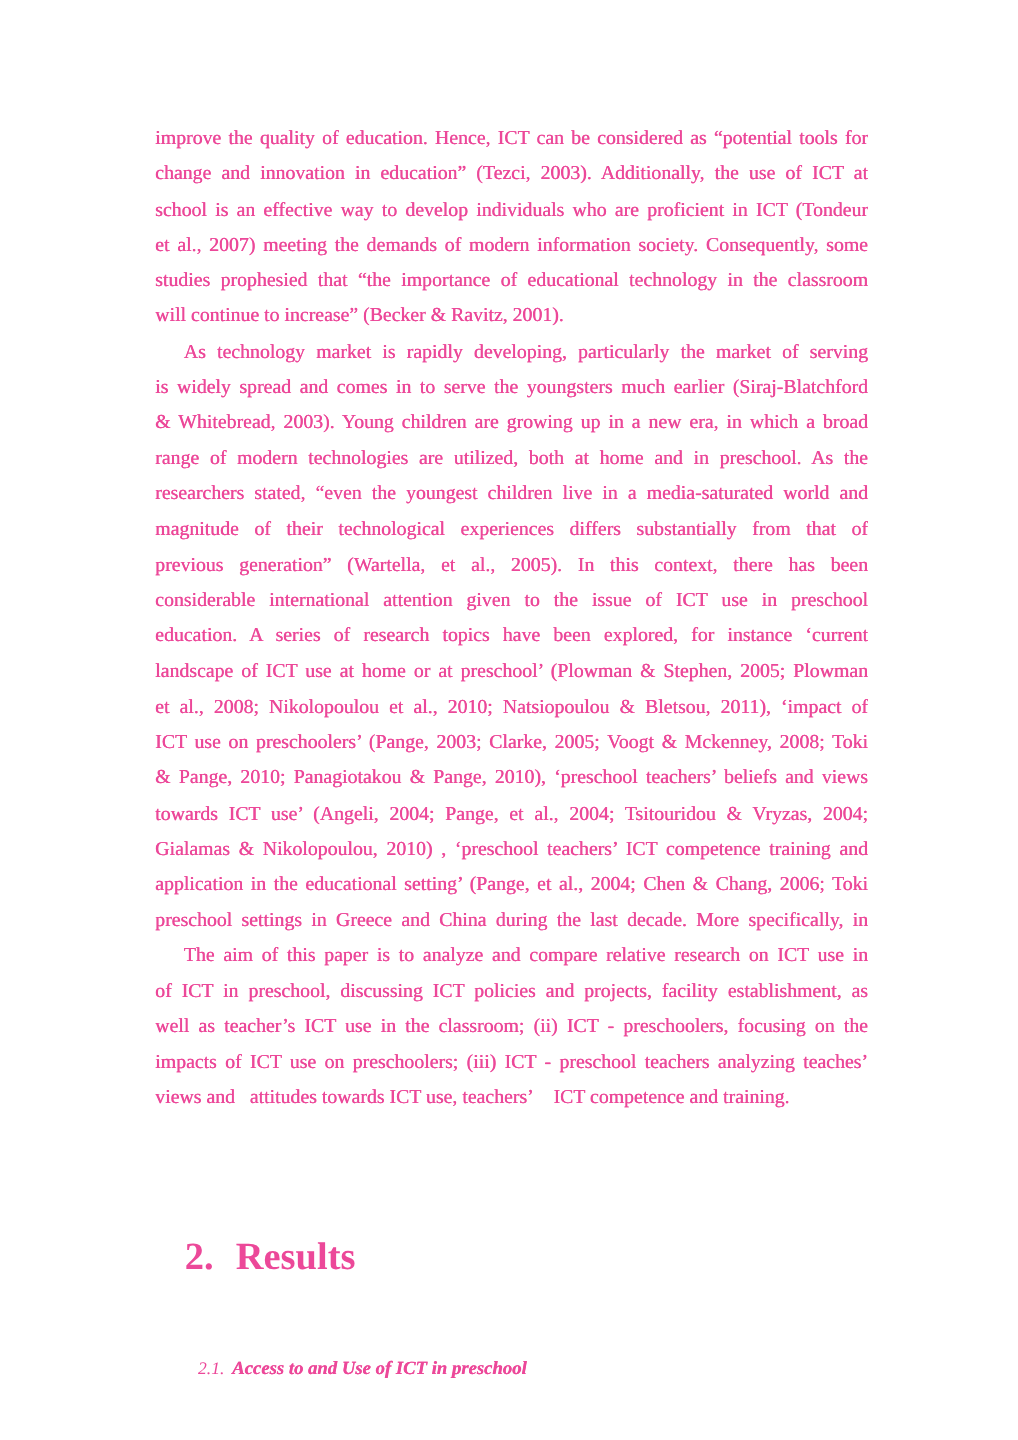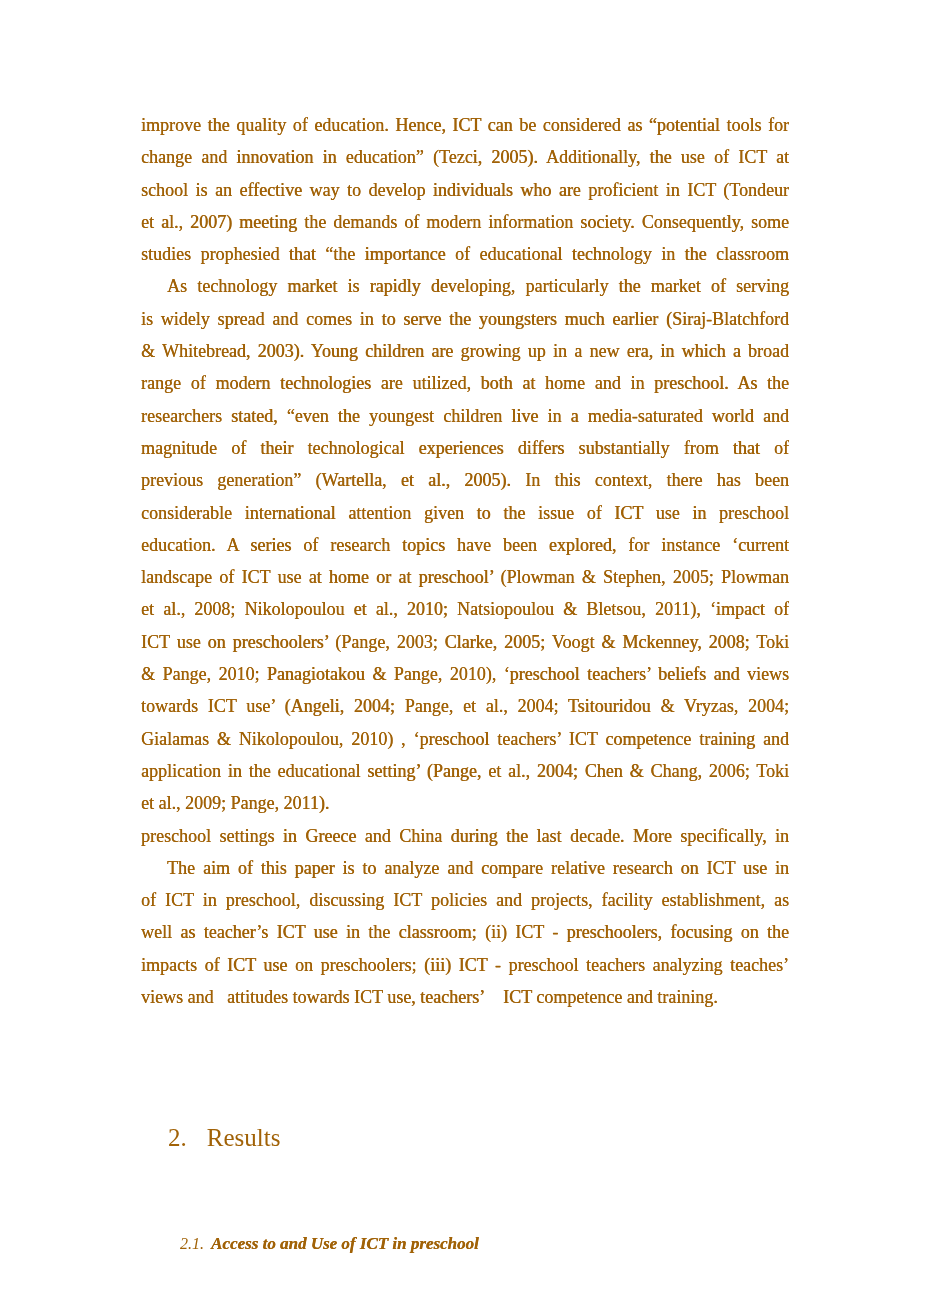--- a/index.html
+++ b/index.html
@@ -5,21 +5,21 @@
   html, body {
     margin: 0;
     padding: 0;
     background: #ffffff;
   }
   .page {
     position: relative;
     width: 925px;
     height: 1309px;
     background: #ffffff;
-    color: #a16207;
+    color: #ec4899;
     font-family: "Liberation Serif", "DejaVu Serif", serif;
     overflow: hidden;
   }
   .body-text {
     position: absolute;
     left: 141px;
     top: 109px;
     width: 648px;
     font-size: 18px;
     line-height: 32.3px;
@@ -39,22 +39,22 @@
     text-align-last: left;
   }
   .line.indent {
     text-indent: 26px;
   }
   .section-heading {
     position: absolute;
     left: 168px;
     top: 1125px;
     margin: 0;
-    font-size: 25px;
-    font-weight: 400;
+    font-size: 35px;
+    font-weight: 700;
     line-height: 1;
     white-space: nowrap;
   }
   .section-number {
     margin-right: 20px;
   }
   .subsection-heading {
     position: absolute;
     left: 168px;
     top: 1220px;
@@ -77,43 +77,43 @@
   }
 </style>
 </head>
 <body>
 
 <div class="page">
 
   <div class="body-text" id="body-text">
       <div class="para">
         <div class="line">improve the quality of education. Hence, ICT can be considered as “potential tools for</div>
-        <div class="line">change and innovation in education” (Tezci, 2005). Additionally, the use of ICT at</div>
+        <div class="line">change and innovation in education” (Tezci, 2003). Additionally, the use of ICT at</div>
         <div class="line">school is an effective way to develop individuals who are proficient in ICT (Tondeur</div>
         <div class="line">et al., 2007) meeting the demands of modern information society. Consequently, some</div>
         <div class="line">studies prophesied that “the importance of educational technology in the classroom</div>
+        <div class="line last">will continue to increase” (Becker &amp; Ravitz, 2001).</div>
       </div>
       <div class="para">
         <div class="line indent">As technology market is rapidly developing, particularly the market of serving</div>
         <div class="line">is widely spread and comes in to serve the youngsters much earlier (Siraj-Blatchford</div>
         <div class="line">&amp; Whitebread, 2003). Young children are growing up in a new era, in which a broad</div>
         <div class="line">range of modern technologies are utilized, both at home and in preschool. As the</div>
         <div class="line">researchers stated, “even the youngest children live in a media-saturated world and</div>
         <div class="line">magnitude of their technological experiences differs substantially from that of</div>
         <div class="line">previous generation” (Wartella, et al., 2005). In this context, there has been</div>
         <div class="line">considerable international attention given to the issue of ICT use in preschool</div>
         <div class="line">education. A series of research topics have been explored, for instance ‘current</div>
         <div class="line">landscape of ICT use at home or at preschool’ (Plowman &amp; Stephen, 2005; Plowman</div>
         <div class="line">et al., 2008; Nikolopoulou et al., 2010; Natsiopoulou &amp; Bletsou, 2011), ‘impact of</div>
         <div class="line">ICT use on preschoolers’ (Pange, 2003; Clarke, 2005; Voogt &amp; Mckenney, 2008; Toki</div>
         <div class="line">&amp; Pange, 2010; Panagiotakou &amp; Pange, 2010), ‘preschool teachers’ beliefs and views</div>
         <div class="line">towards ICT use’ (Angeli, 2004; Pange, et al., 2004; Tsitouridou &amp; Vryzas, 2004;</div>
         <div class="line">Gialamas &amp; Nikolopoulou, 2010) , ‘preschool teachers’ ICT competence training and</div>
         <div class="line">application in the educational setting’ (Pange, et al., 2004; Chen &amp; Chang, 2006; Toki</div>
-        <div class="line last">et al., 2009; Pange, 2011).</div>
       </div>
       <div class="para">
         <div class="line">preschool settings in Greece and China during the last decade. More specifically, in</div>
         <div class="line indent">The aim of this paper is to analyze and compare relative research on ICT use in</div>
         <div class="line">of ICT in preschool, discussing ICT policies and projects, facility establishment, as</div>
         <div class="line">well as teacher’s ICT use in the classroom; (ii) ICT - preschoolers, focusing on the</div>
         <div class="line">impacts of ICT use on preschoolers; (iii) ICT - preschool teachers analyzing teaches’</div>
         <div class="line last">views and&nbsp;&nbsp; attitudes towards ICT use, teachers’&nbsp;&nbsp;&nbsp; ICT competence and training.</div>
       </div>
     </div>

